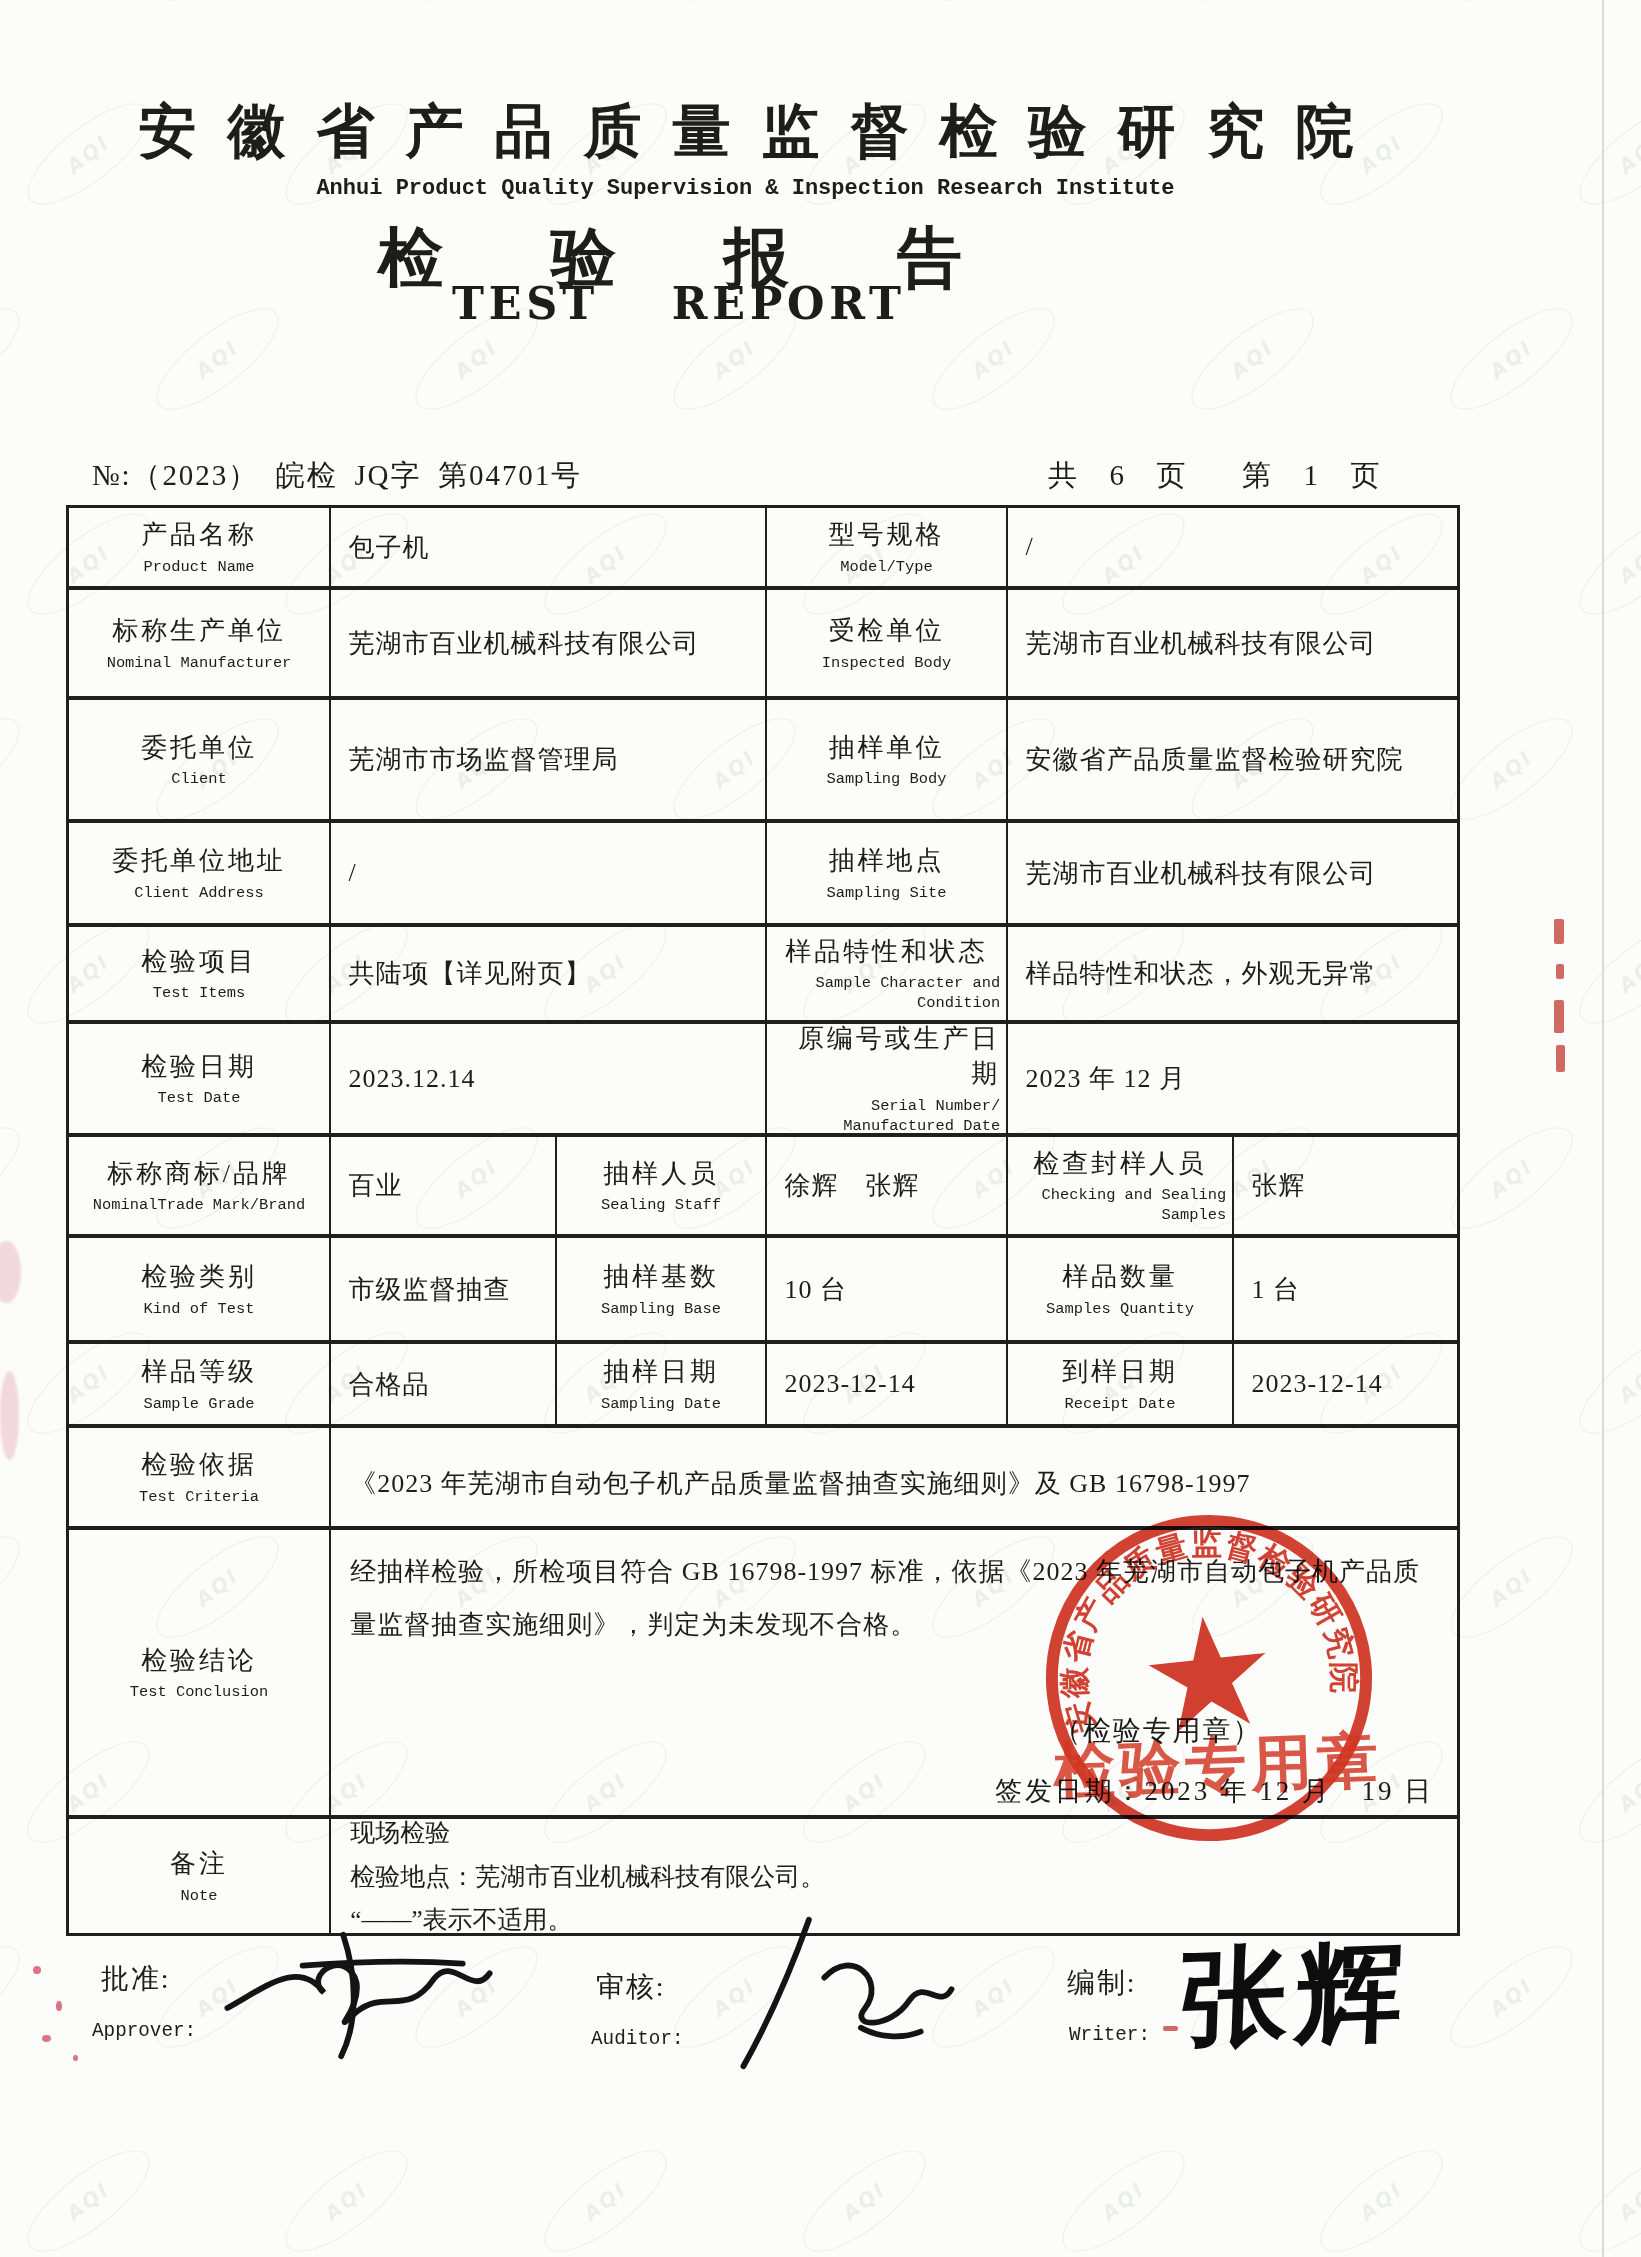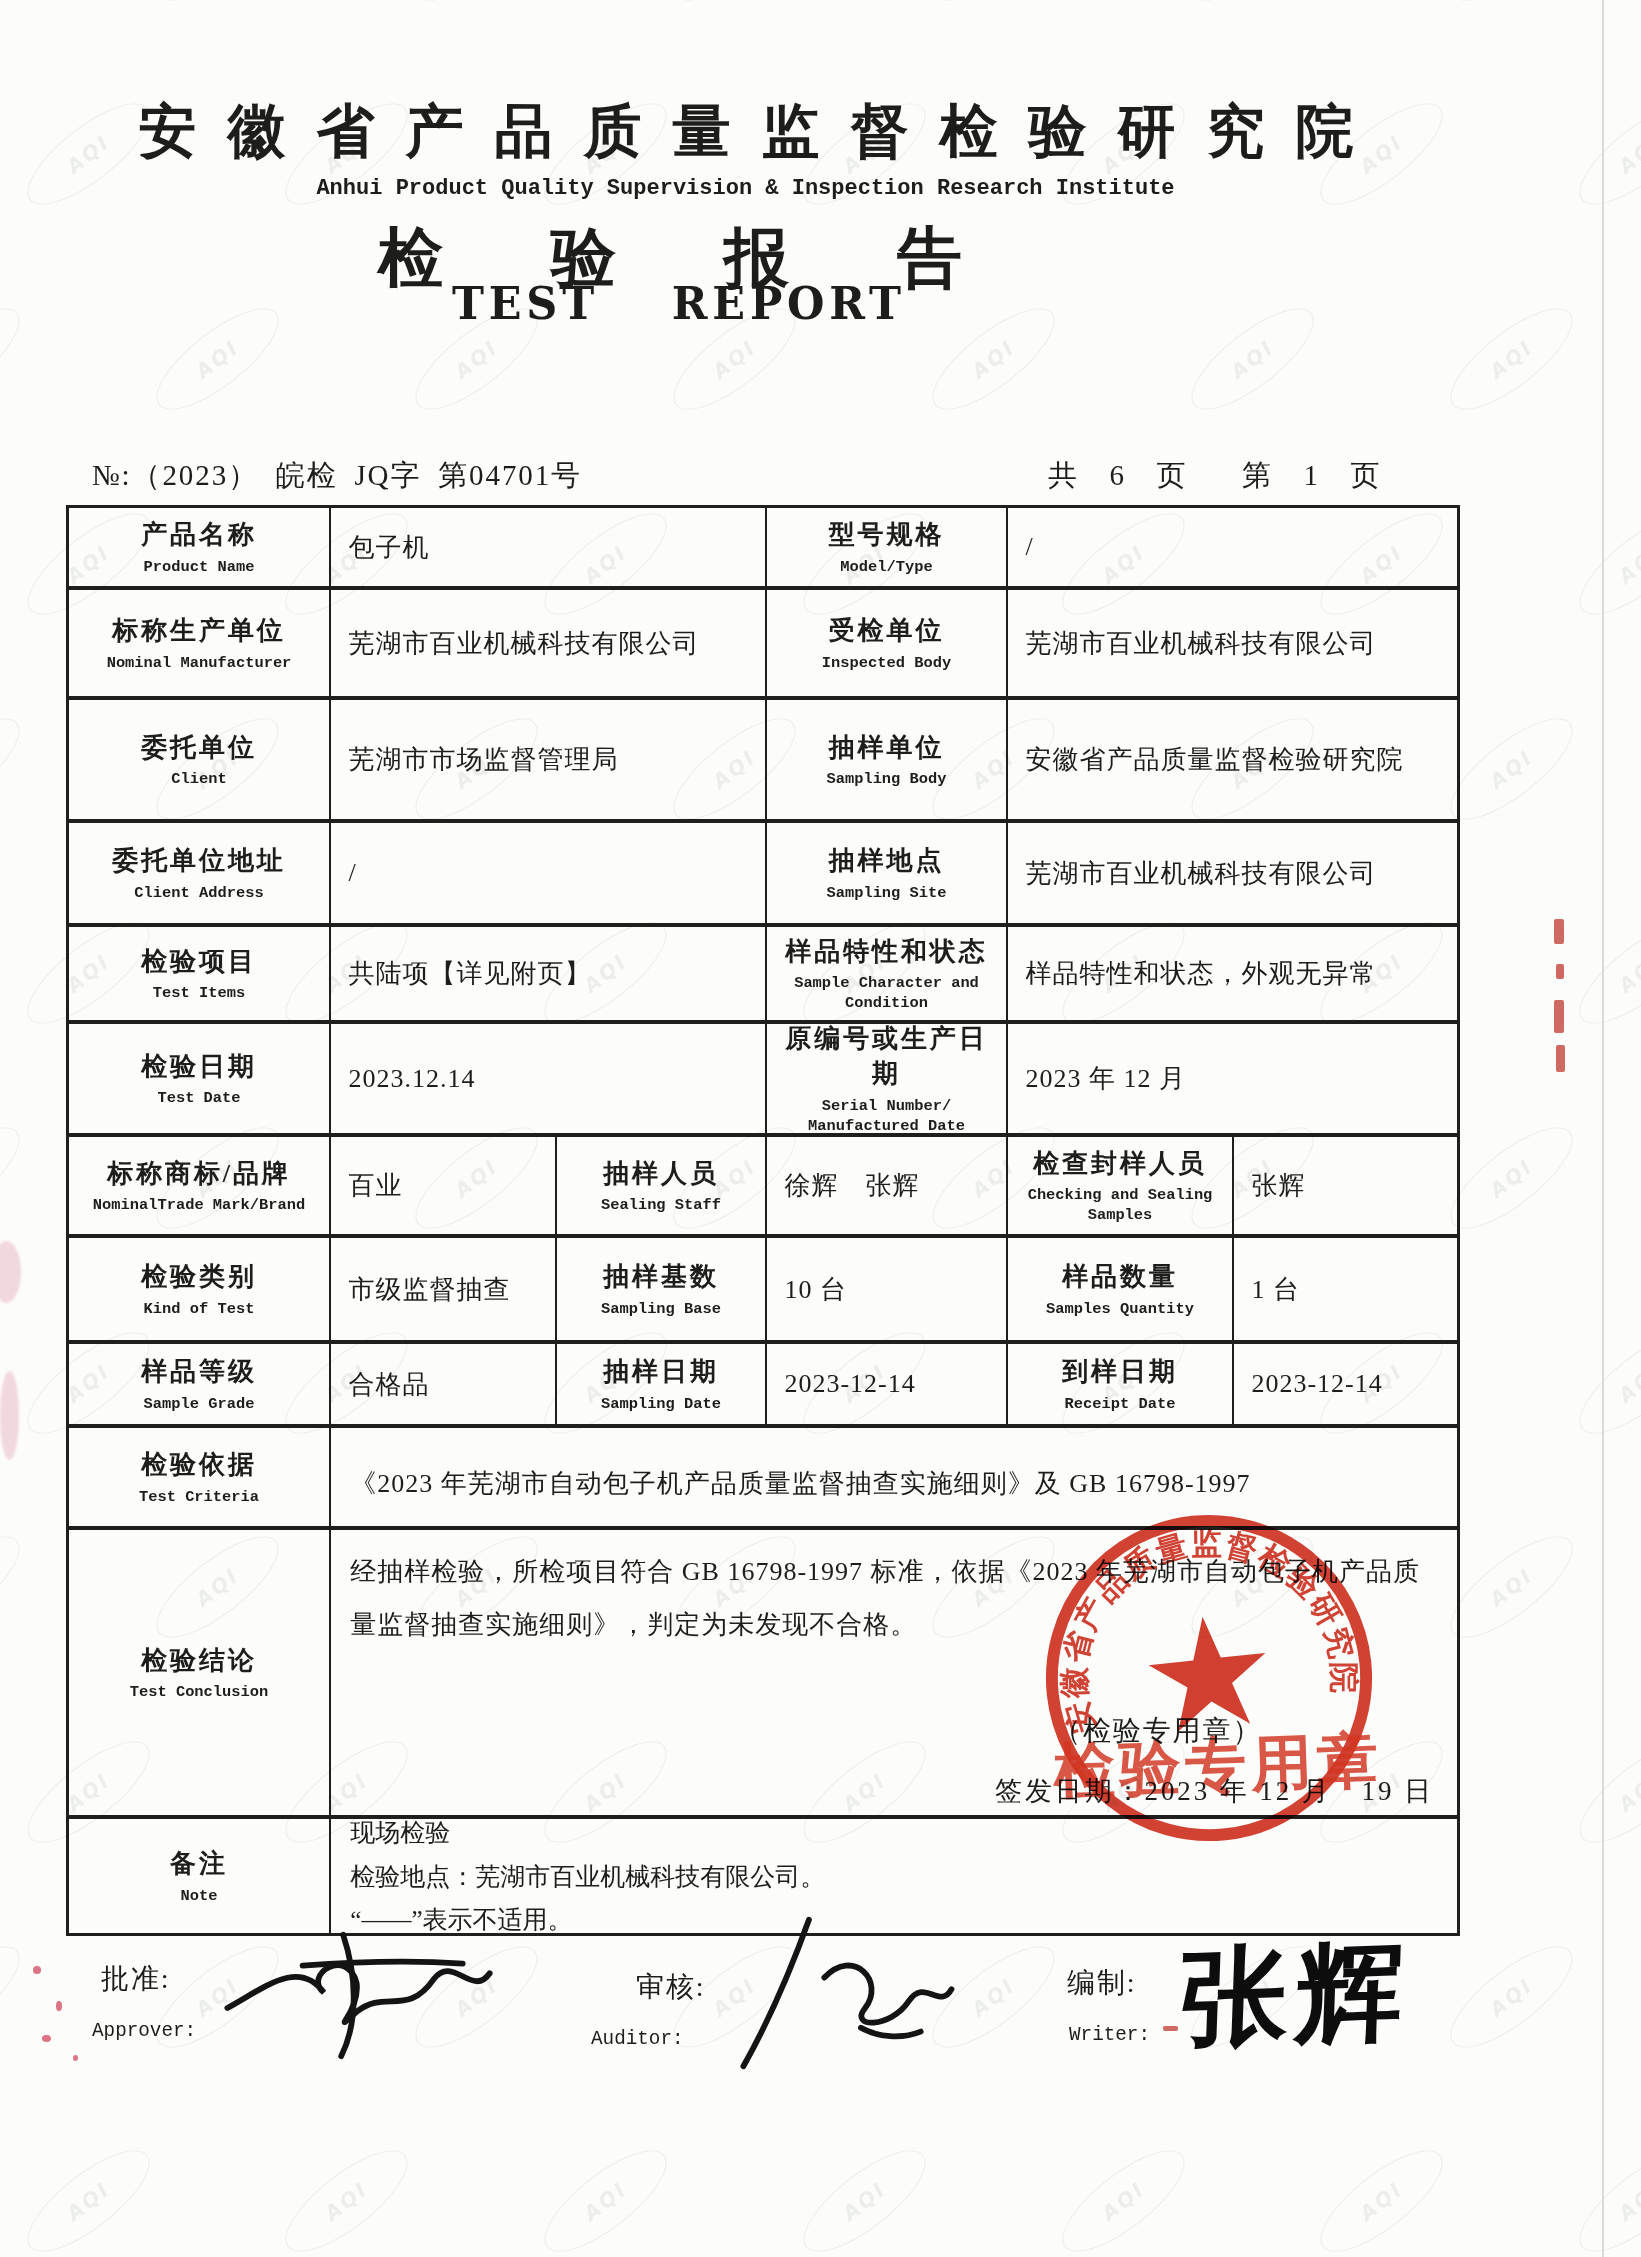--- a/index.html
+++ b/index.html
@@ -40,21 +40,21 @@
   .trow{display:flex; border-bottom:4.8px solid #1f1f1d; box-sizing:border-box;}
   .trow:last-child{border-bottom:none;}
   .r0{height:82px}.r1{height:110px}.r2{height:123px}.r3{height:104px}
   .r4{height:97px}.r5{height:113px}.r6{height:101px}.r7{height:106px}
   .r8{height:84px}.r9{height:102px}.r10{height:289px}.r11{height:114px}
   .cell{
     box-sizing:border-box; border-right:2.9px solid #1f1f1d;
     display:flex; flex-direction:column; justify-content:center;
   }
   .cell:last-child{border-right:none; flex:1;}
-  .lc{align-items:center; text-align:center; padding:1.9px 5.8px;font-weight:bold;}
+  .lc{align-items:center; text-align:right; padding:1.9px 5.8px;}
   .lc .zh{font-size:26px; letter-spacing:2.9px;}
   .lc .en{font-size:15.4px; margin-top:4.8px; line-height:1.3;
     font-family:"Liberation Mono","DejaVu Sans Mono",monospace;}
   .vc{padding-left:17.4px; font-size:26px; letter-spacing:1px; justify-content:center;}
   .tv{display:block; padding:14.5px 21px 0 19.3px; font-size:26px; letter-spacing:1px; line-height:52px;}
   .w-l{width:262px}.w-v4{width:436px}.w-l2{width:241px}
   .w6a{width:262px}.w6b{width:226px}.w6c{width:210px}.w6d{width:241px}.w6e{width:226px}
   .notes{gap:10.6px; padding-left:19.3px; font-size:25px;}
   
   .concl{position:relative;}
@@ -563,21 +563,21 @@
   <div class="sig-zh" style="left:101px; top:1960px;">批准:</div>
   <div class="sig-en" style="left:92px;  top:2020px;">Approver:</div>
   <svg class="sig-svg" style="left:210px; top:1919px;" width="299" height="150" viewBox="0 0 310 155">
     <g fill="none" stroke="#141414" stroke-width="6" stroke-linecap="round">
       <path d="M18,92 C55,72 92,40 118,76 C96,58 142,28 152,66 C156,96 122,122 152,96 C182,72 204,102 232,62 C252,36 272,82 290,56"></path>
       <path d="M138,16 C152,58 154,106 136,142"></path>
       <path d="M96,48 C150,44 208,42 262,46"></path>
     </g>
   </svg>
 
-  <div class="sig-zh" style="left:596px; top:1968px;margin-left:40px;">审核:</div>
+  <div class="sig-zh" style="left:596px; top:1968px;">审核:</div>
   <div class="sig-en" style="left:591px; top:2028px;">Auditor:</div>
   <svg class="sig-svg" style="left:716px; top:1914px;" width="261" height="159" viewBox="0 0 270 165">
     <g fill="none" stroke="#141414" stroke-width="6" stroke-linecap="round">
       <path d="M96,6 C78,56 56,108 28,158"></path>
       <path d="M112,66 C142,34 176,70 154,98 C138,118 180,120 200,90 C216,66 232,100 244,78"></path>
       <path d="M150,118 C168,128 192,130 212,122"></path>
     </g>
   </svg>
 
   <div class="sig-zh" style="left:1067px; top:1964px;">编制:</div>

